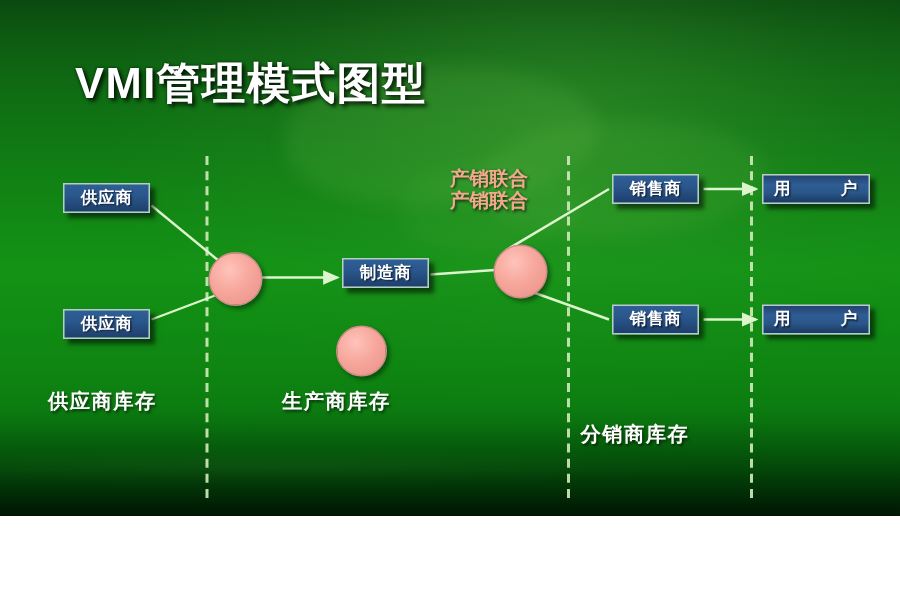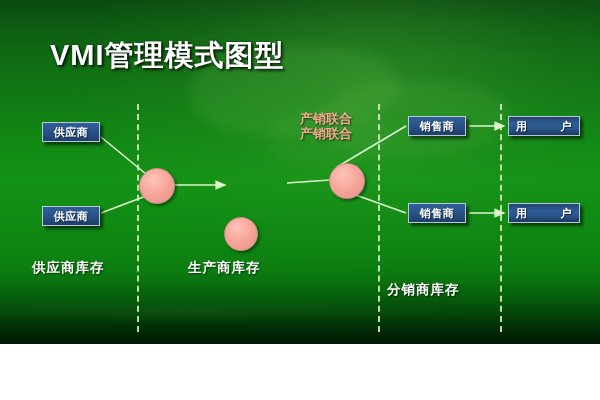--- a/index.html
+++ b/index.html
@@ -165,20 +165,23 @@
     <div>产销联合</div>
     <div>产销联合</div>
   </div>
 
   <div class="box" style="left:42px;top:122px;width:58px;height:20px;">
     <span>供应商</span>
   </div>
   <div class="box" style="left:42px;top:206px;width:58px;height:20px;">
     <span>供应商</span>
   </div>
+  <div class="box" style="left:228px;top:172px;width:58px;height:20px;">
+    <span>制造商</span>
+  </div>
   <div class="box" style="left:408px;top:116px;width:58px;height:20px;">
     <span>销售商</span>
   </div>
   <div class="box" style="left:408px;top:203px;width:58px;height:20px;">
     <span>销售商</span>
   </div>
 
   <div class="box user" style="left:508px;top:116px;width:72px;height:20px;">
     <span class="ch">用</span>
     <span class="ch">户</span>

